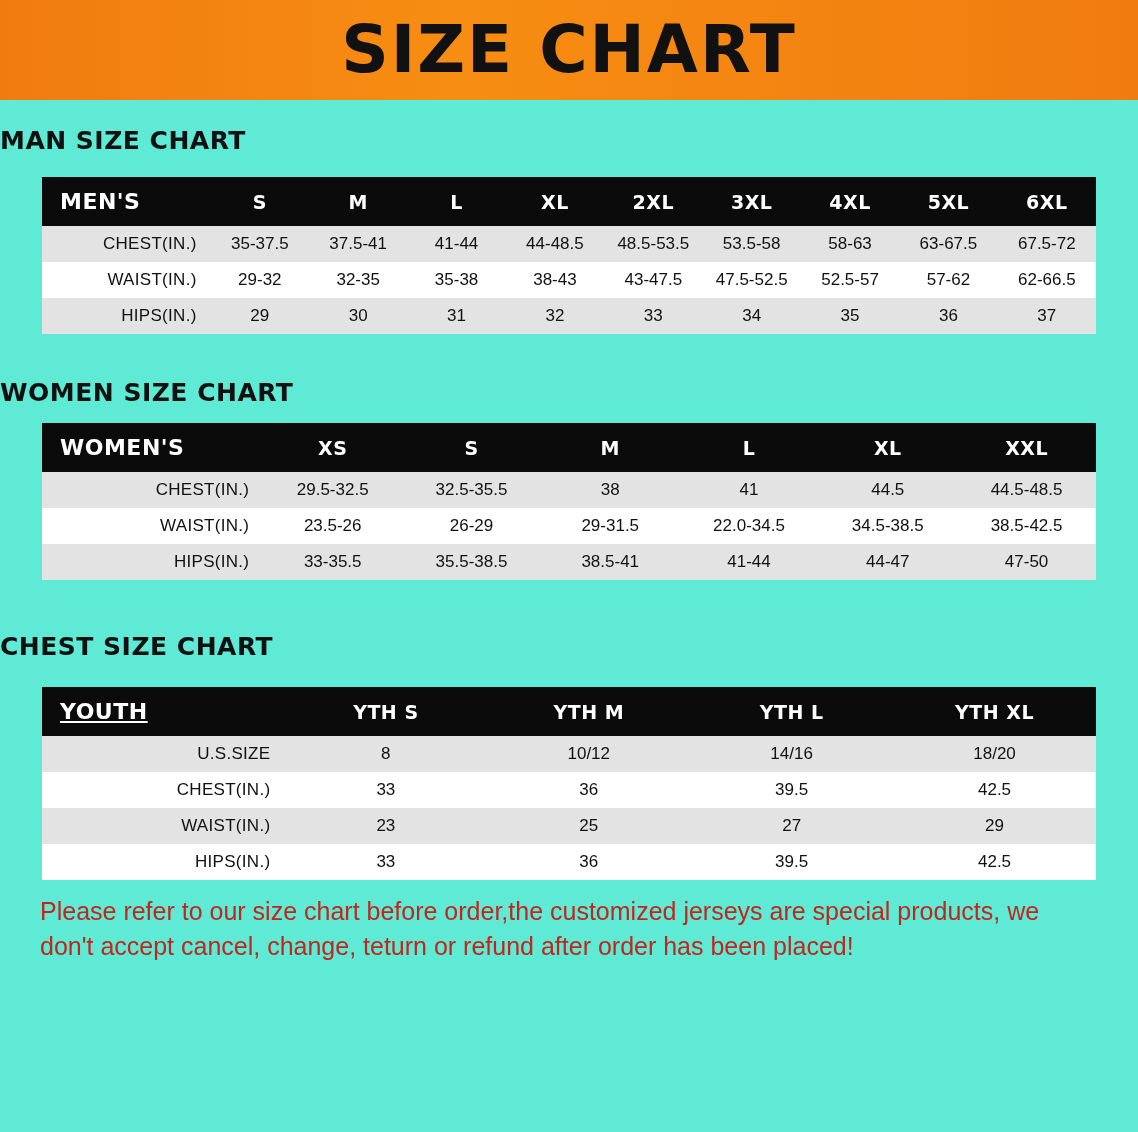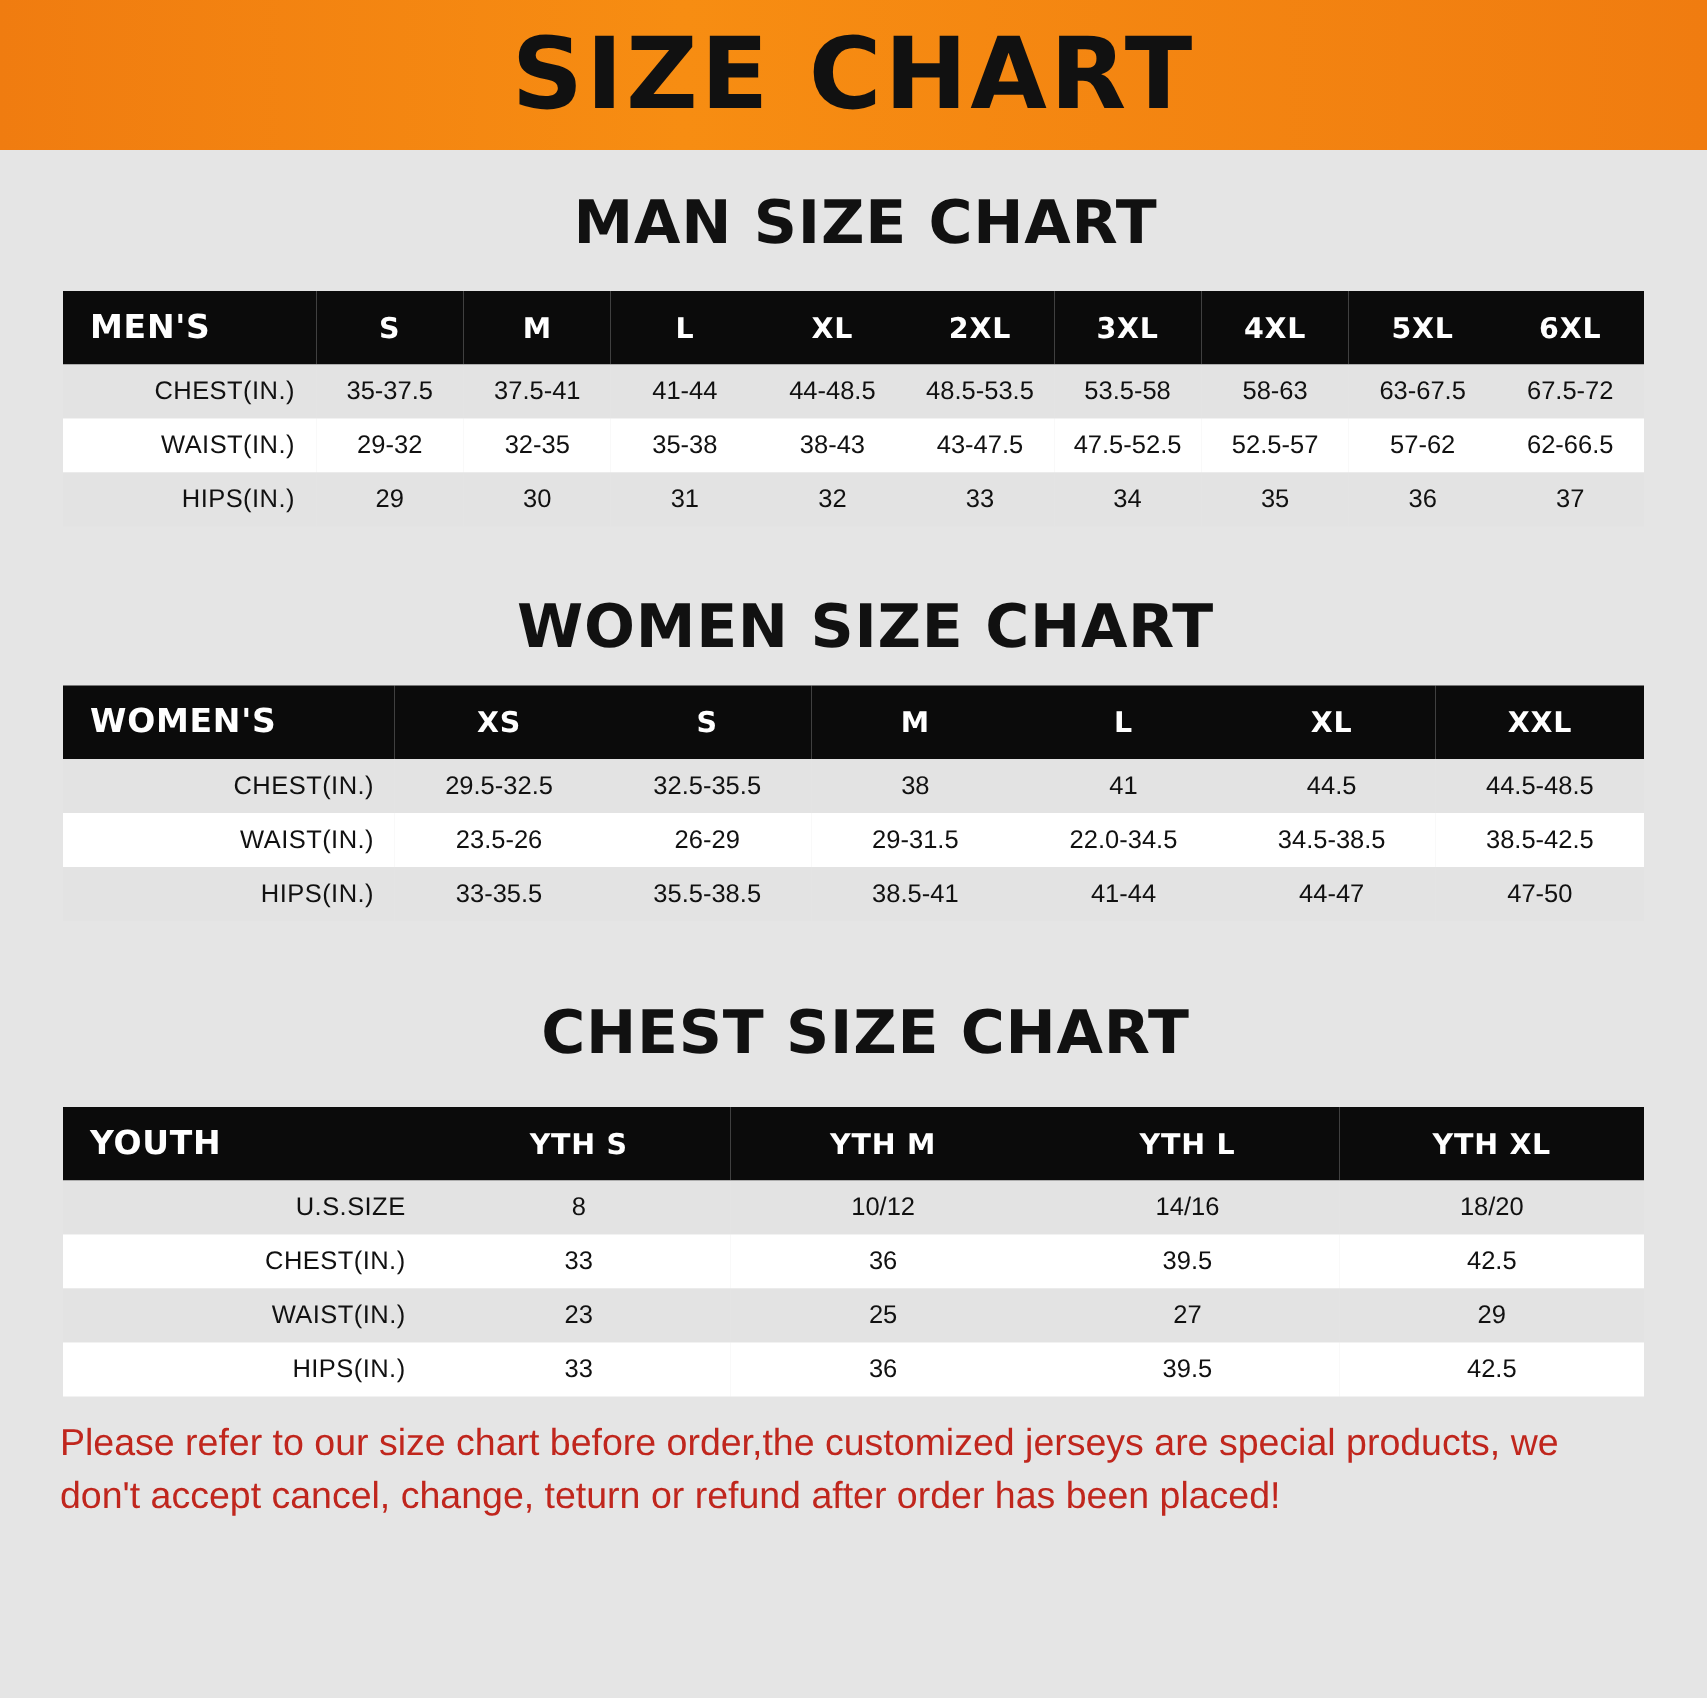--- a/index.html
+++ b/index.html
@@ -12,21 +12,21 @@
     background: #ffffff;
     font-family: "Liberation Sans", sans-serif;
     color: #1a1a1a;
     overflow: hidden;
   }
 
   .page {
     width: 1138px;
     height: 1132px;
     position: relative;
-    background: #e5e5e5;
+    background: #5eead4;
   }
 
   
   .banner {
     height: 100px;
     background: linear-gradient(90deg, #f07c10 0%, #f78d12 40%, #f07c10 100%);
     display: flex;
     align-items: center;
     justify-content: center;
   }
@@ -35,27 +35,26 @@
     font-weight: bold;
     font-size: 66px;
     letter-spacing: 2px;
     color: #111111;
     line-height: 1;
     margin: 0;
   }
 
   
   .section-heading {
-    text-align: center;
+    text-align: left;
     font-family: "DejaVu Sans", sans-serif;
     font-weight: bold;
-    font-size: 40px;
+    font-size: 25px;
     color: #111111;
     letter-spacing: 0.5px;
-    padding-left: 16px;
   }
   .h-man   { margin: 26px 0 22px 0; }
   .h-women { margin: 44px 0 16px 0; }
   .h-youth { margin: 52px 0 26px 0; }
 
   
   .table-wrap {
     margin: 0 42px;
   }
   table.size-table {
@@ -98,21 +97,21 @@
   .men-table col.c-label { width: 16%; }
   .women-table col.c-label { width: 21%; }
   .youth-table col.c-label { width: 23%; }
 
   .women-table thead th { font-size: 21px; padding: 15px 2px; }
   .women-table thead th.label-col { font-size: 24px; }
   .women-table tbody td { font-size: 19px; padding: 11px 2px; }
   .women-table tbody td.label-col { font-size: 19px; }
 
   .youth-table thead th { font-size: 22px; padding: 17px 2px; }
-  .youth-table thead th.label-col { font-size: 24px; }
+  .youth-table thead th.label-col { font-size: 24px; text-decoration: underline; }
   .youth-table tbody td { font-size: 19px; padding: 13px 2px; }
   .youth-table tbody td.label-col { font-size: 19px; }
 
   
   .footer-note {
     margin: 14px 40px 0 40px;
     color: #c0261d;
     font-family: "Liberation Sans", sans-serif;
     font-size: 25px;
     line-height: 1.38;

